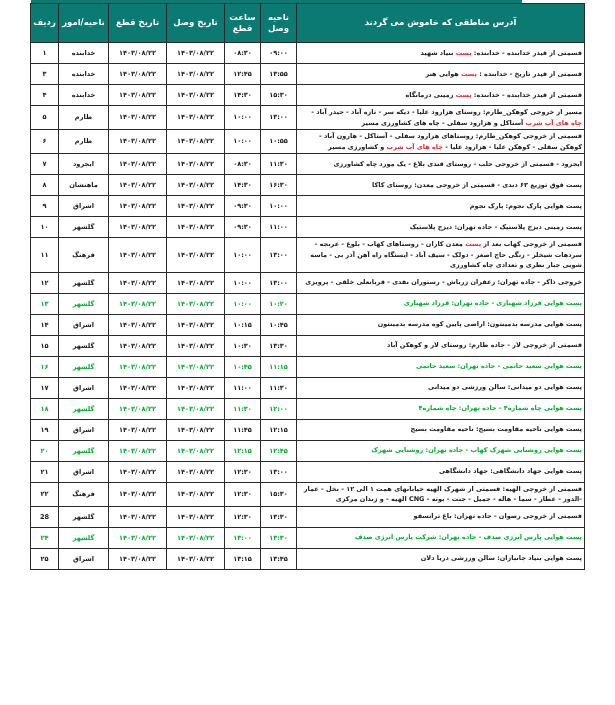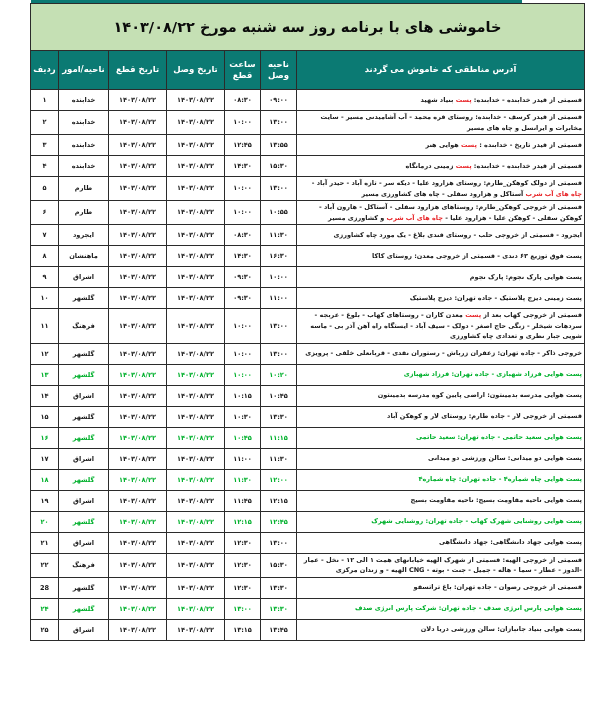--- a/index.html
+++ b/index.html
@@ -141,23 +141,20 @@
         <col class="w-addr">
         <col class="w-tcon">
         <col class="w-tcut">
         <col class="w-dcon">
         <col class="w-dcut">
         <col class="w-area">
         <col class="w-row">
       </colgroup>
 
       <thead>
-        <tr class="title-row">
-          <td colspan="7">خاموشی های با برنامه روز  سه شنبه مورخ ۱۴۰۳/۰۸/۲۲</td>
-        </tr>
         <tr class="head-row">
           <th>آدرس مناطقی که خاموش می گردند</th>
           <th>ناحیه وصل</th>
           <th>ساعت قطع</th>
           <th>تاریخ وصل</th>
           <th>تاریخ قطع</th>
           <th>ناحیه/امور</th>
           <th>ردیف</th>
         </tr>
       </thead>
@@ -166,48 +163,39 @@
           <tr>
             <td class="c-addr"><span>قسمتی از فیدر خدابنده - خدابنده: </span><span class="hl-red">پست</span><span> بنیاد شهید</span></td>
             <td class="c-time">۰۹:۰۰</td>
             <td class="c-time">۰۸:۳۰</td>
             <td class="c-date">۱۴۰۳/۰۸/۲۲</td>
             <td class="c-date">۱۴۰۳/۰۸/۲۲</td>
             <td class="c-area">خدابنده</td>
             <td class="c-row">۱</td>
           </tr>
           <tr>
-            <td class="c-addr"><span>قسمتی از فیدر کرسف - خدابنده: روستای قره محمد - آب آشامیدنی مسیر - سایت مخابرات و ایرانسل و چاه های مسیر</span></td>
-            <td class="c-time">۱۳:۰۰</td>
-            <td class="c-time">۱۰:۰۰</td>
-            <td class="c-date">۱۴۰۳/۰۸/۲۲</td>
-            <td class="c-date">۱۴۰۳/۰۸/۲۲</td>
-            <td class="c-area">خدابنده</td>
-            <td class="c-row">۲</td>
-          </tr>
-          <tr>
             <td class="c-addr"><span>قسمتی از فیدر تاریخ - خدابنده : </span><span class="hl-red">پست</span><span> هوایی هنر</span></td>
             <td class="c-time">۱۳:۵۵</td>
             <td class="c-time">۱۲:۴۵</td>
             <td class="c-date">۱۴۰۳/۰۸/۲۲</td>
             <td class="c-date">۱۴۰۳/۰۸/۲۲</td>
             <td class="c-area">خدابنده</td>
             <td class="c-row">۳</td>
           </tr>
           <tr>
             <td class="c-addr"><span>قسمتی از فیدر خدابنده - خدابنده: </span><span class="hl-red">پست</span><span> زمینی درمانگاه</span></td>
             <td class="c-time">۱۵:۳۰</td>
             <td class="c-time">۱۴:۳۰</td>
             <td class="c-date">۱۴۰۳/۰۸/۲۲</td>
             <td class="c-date">۱۴۰۳/۰۸/۲۲</td>
             <td class="c-area">خدابنده</td>
             <td class="c-row">۴</td>
           </tr>
           <tr>
-            <td class="c-addr"><span>قسمتی از دولک کوهکن_طارم: روستای هزارود علیا - دیکه سر - تازه آباد - حیدر آباد - </span><span class="hl-red">چاه های آب شرب</span><span> آستاکل و هزارود سفلی - چاه های کشاورزی مسیر</span></td>
+            <td class="c-addr"><span>مسیر از خروجی کوهکن_طارم: روستای هزارود علیا - دیکه سر - تازه آباد - حیدر آباد - </span><span class="hl-red">چاه های آب شرب</span><span> آستاکل و هزارود سفلی - چاه های کشاورزی مسیر</span></td>
             <td class="c-time">۱۳:۰۰</td>
             <td class="c-time">۱۰:۰۰</td>
             <td class="c-date">۱۴۰۳/۰۸/۲۲</td>
             <td class="c-date">۱۴۰۳/۰۸/۲۲</td>
             <td class="c-area">طارم</td>
             <td class="c-row">۵</td>
           </tr>
           <tr>
             <td class="c-addr"><span>قسمتی از خروجی کوهکن_طارم: روستاهای هزارود سفلی - آستاکل - هارون آباد - کوهکن سفلی - کوهکن علیا - هزارود علیا - </span><span class="hl-red">چاه های آب شرب</span><span> و کشاورزی مسیر</span></td>
             <td class="c-time">۱۰:۵۵</td>

